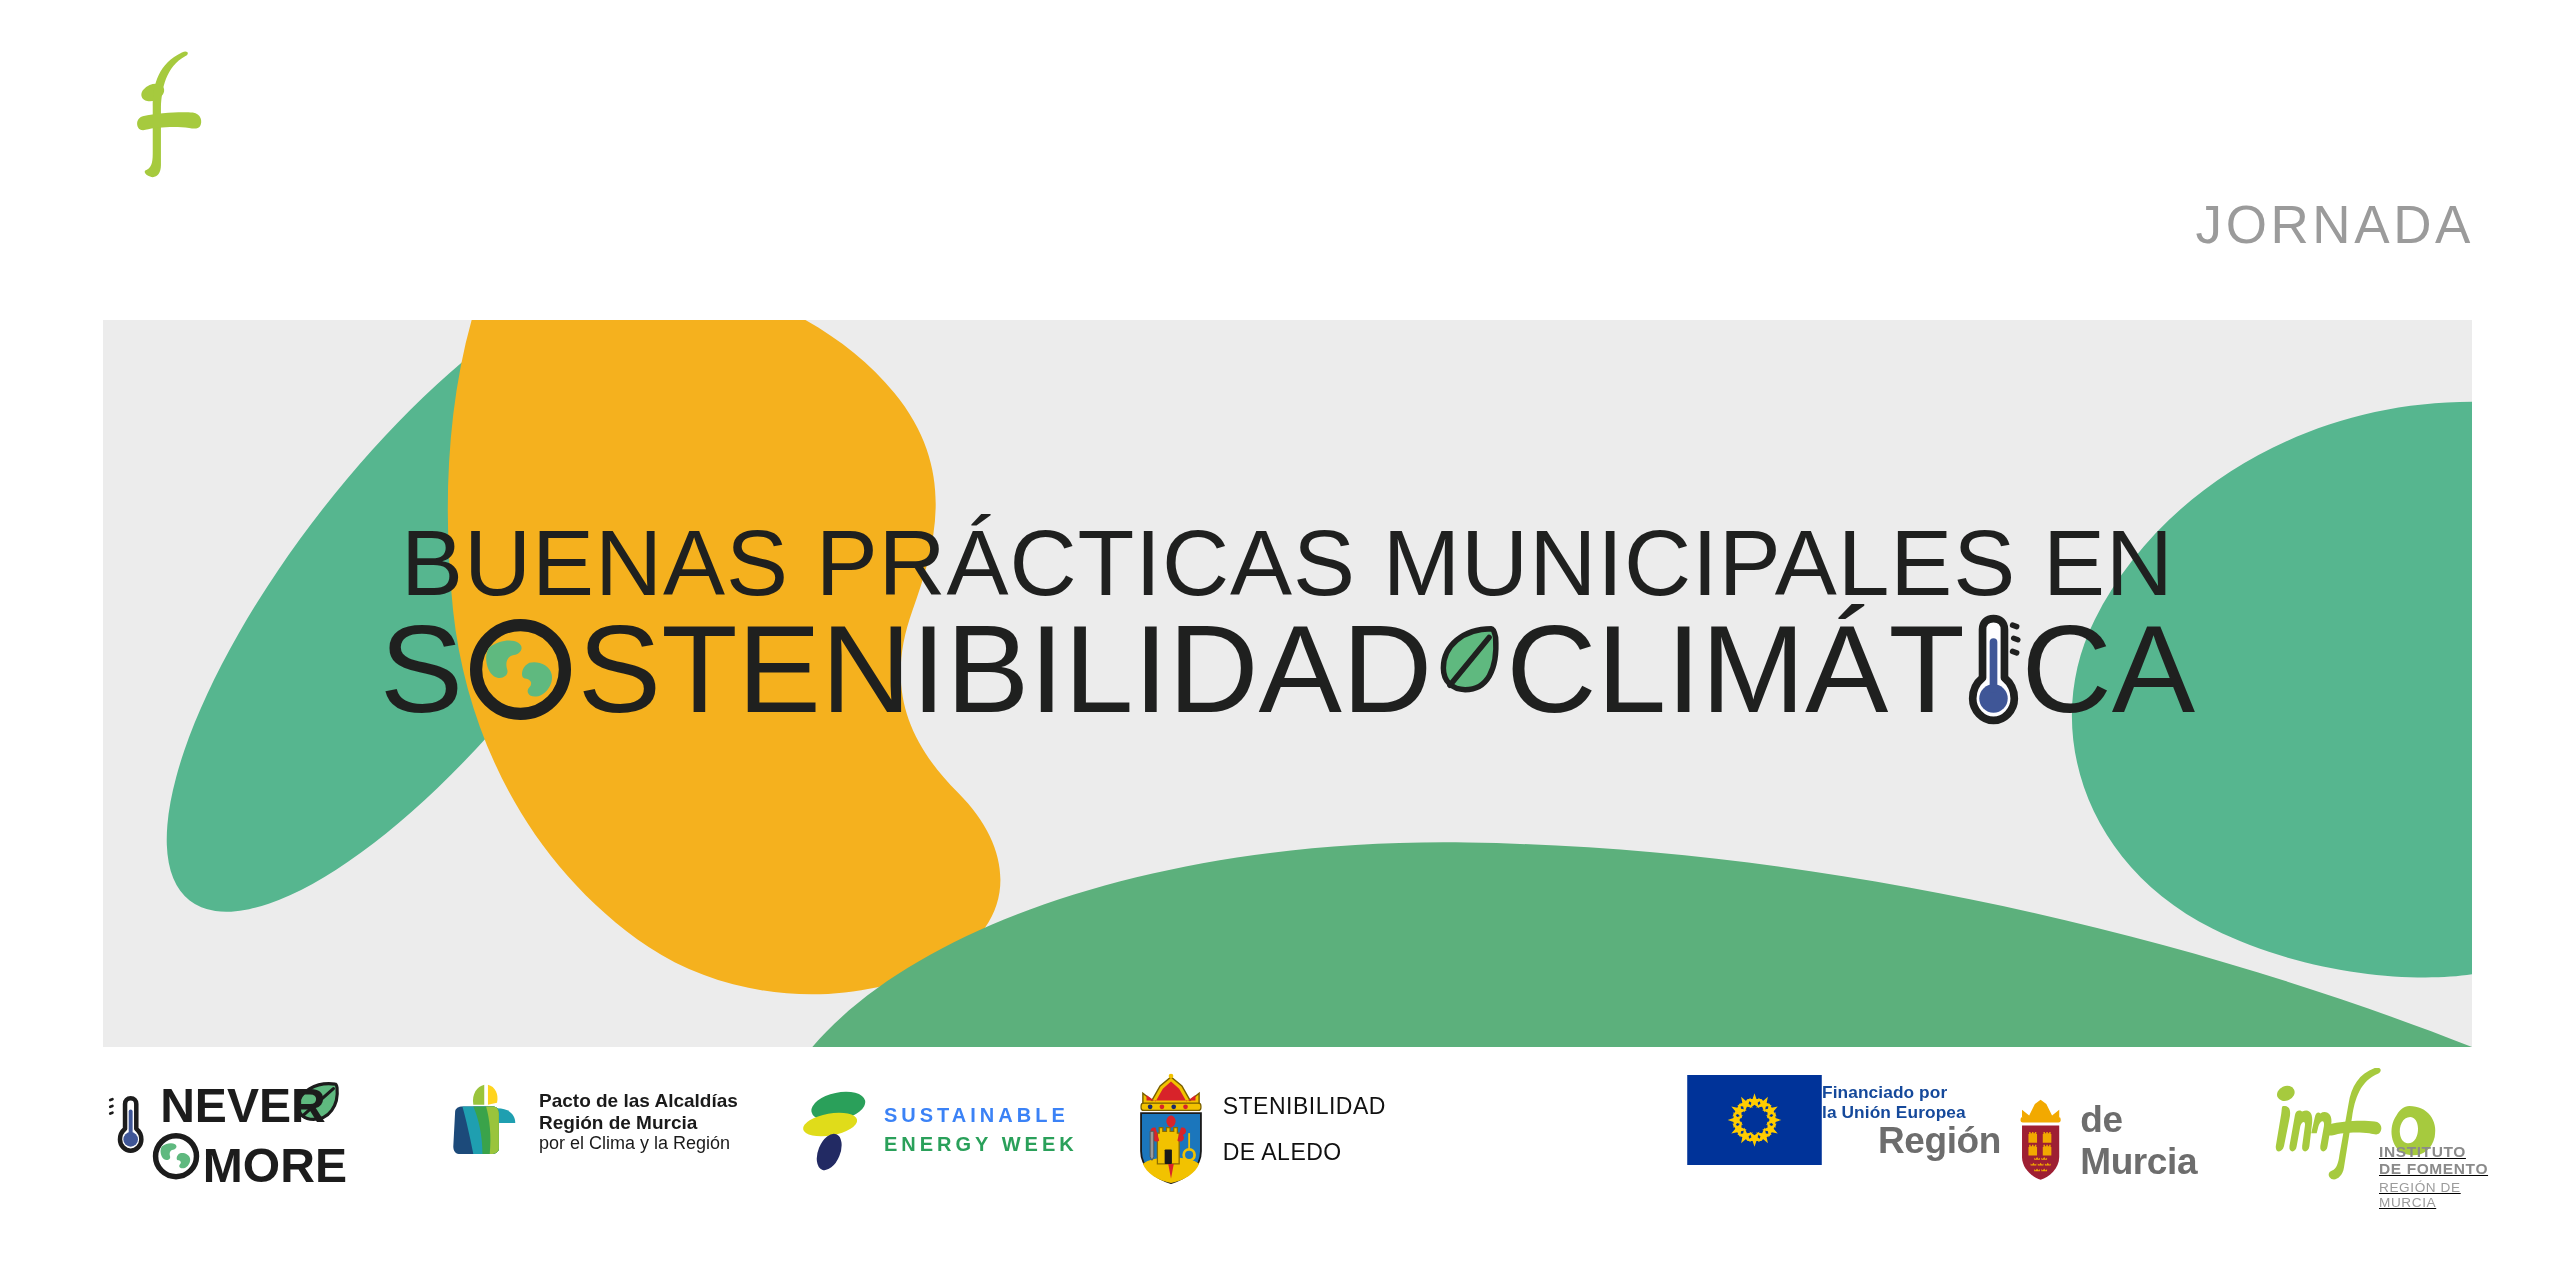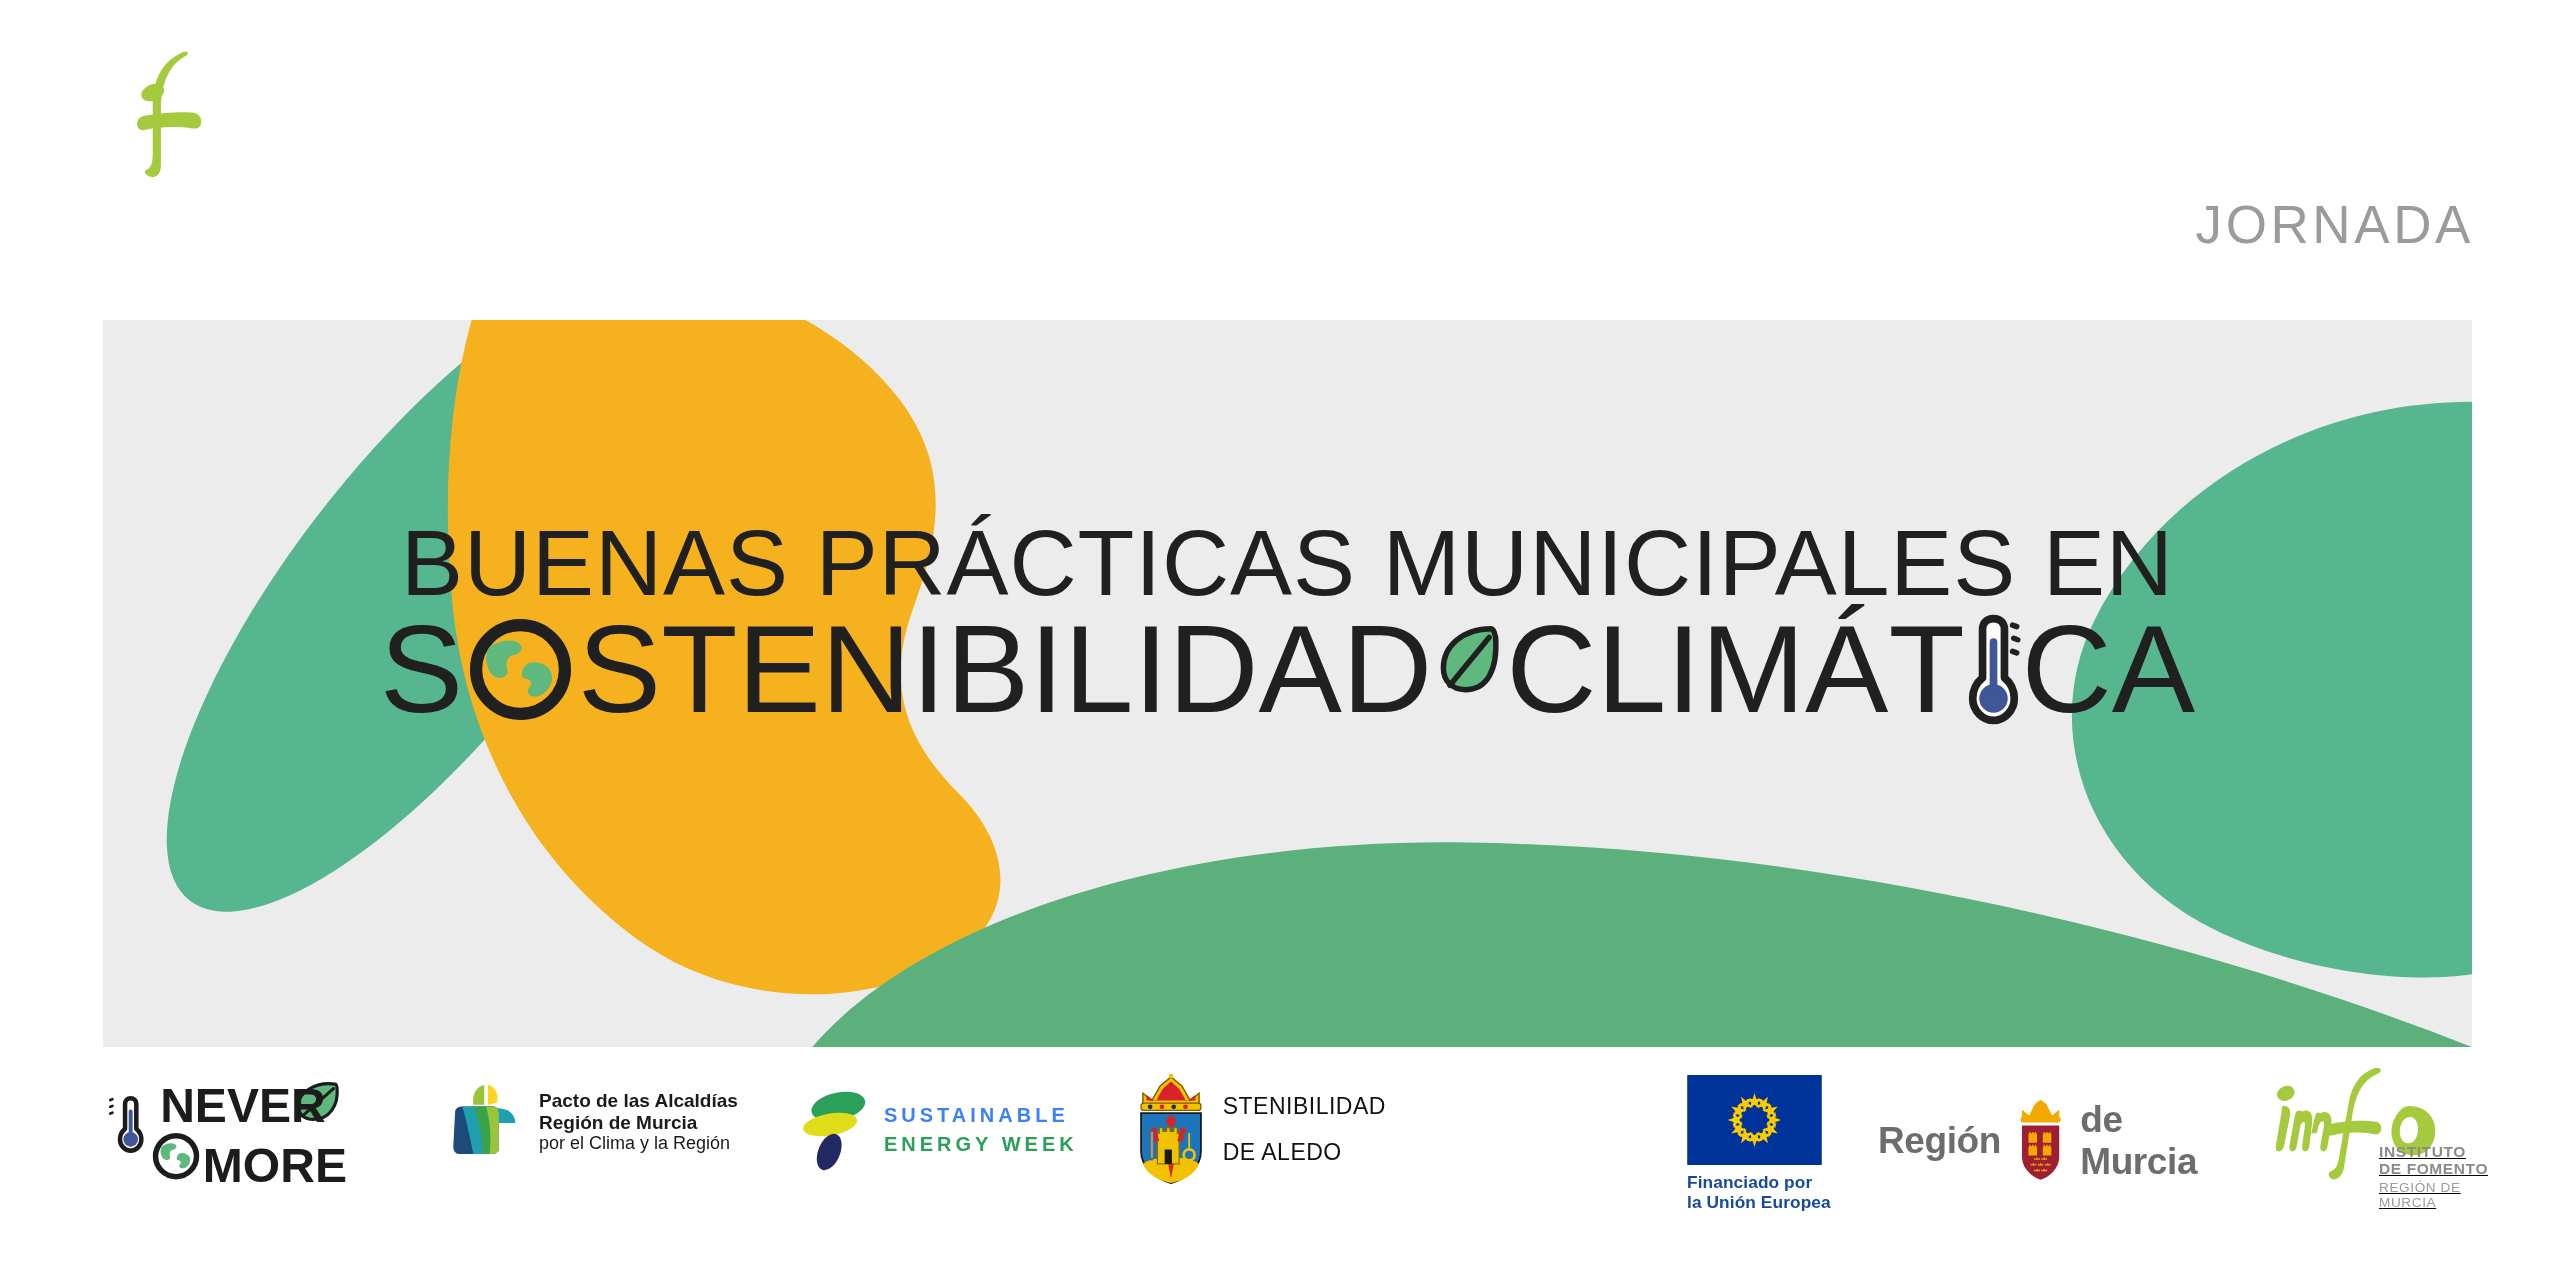--- a/index.html
+++ b/index.html
@@ -38,21 +38,21 @@
   .pacto .l3{font-size:18px;font-weight:400;color:#1a1a1a;}
 
   .sew{left:800px;top:31px;}
   .sew .s1{font-size:20px;font-weight:bold;letter-spacing:4px;color:#3b82f6;}
   .sew .s2{font-size:20px;font-weight:bold;letter-spacing:4px;color:#2aa05a;margin-top:6.4px;}
 
   .aledo{left:1132px;top:16.4px;}
   .aledo .a1,.aledo .a2{font-size:23px;font-weight:400;color:#111;letter-spacing:0.5px;}
   .aledo .a2{margin-top:20px;}
 
-  .eu{left:1687px;top:18px;flex-direction:column;align-items:flex-start;}
+  .eu{left:1687px;top:18px;flex-direction:row;align-items:flex-start;}
   .eu .e1,.eu .e2{font-size:17.3px;font-weight:bold;color:#15499b;letter-spacing:0.1px;}
 
   .murcia{left:1878px;top:30px;}
   .murcia .m-txt{font-size:37px;font-weight:bold;color:#6d6d6d;letter-spacing:-0.4px;}
 
   .info{left:2264px;top:11px;}
   .info .i1{font-size:15.5px;font-weight:bold;color:#8a8a8a;letter-spacing:0.6px;}
   .info .i2{font-size:13.6px;font-weight:400;color:#9b9b9b;letter-spacing:0.6px;margin-top:1.8px;}
 </style>
 </head>

